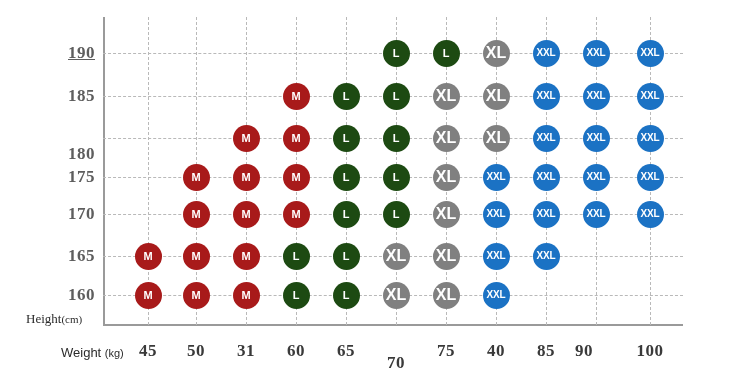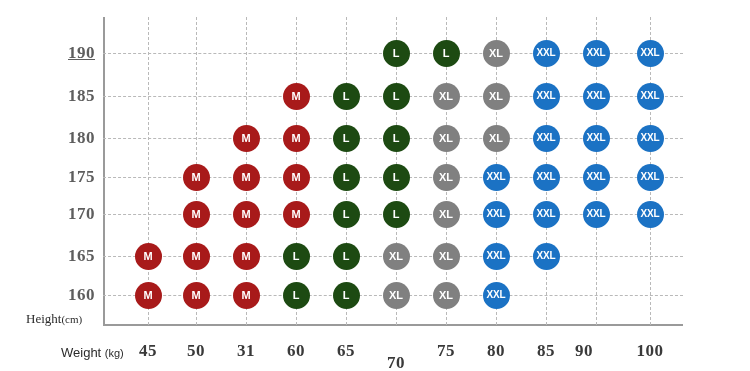--- a/index.html
+++ b/index.html
@@ -68,21 +68,21 @@
     border-radius:50%;
     color:#ffffff;
     font-family:"Liberation Sans", sans-serif;
     font-weight:bold;
     display:flex;align-items:center;justify-content:center;
     line-height:1;
     box-sizing:border-box;
   }
   .bubble.sz-M{font-size:11px;}
   .bubble.sz-L{font-size:11px;}
-  .bubble.sz-XL{font-size:11px;}
+  .bubble.sz-XL{font-size:16px;}
   .bubble.sz-XXL{font-size:10px;letter-spacing:-0.2px;}
 </style>
 </head>
 <body>
 
 <div id="chart-root">
 
   <div class="axis-line axis-y"></div>
   <div class="axis-line axis-x"></div>
 
@@ -102,35 +102,35 @@
       <div class="hline" style="top: 96px;"></div>
       <div class="hline" style="top: 138px;"></div>
       <div class="hline" style="top: 177px;"></div>
       <div class="hline" style="top: 214px;"></div>
       <div class="hline" style="top: 256px;"></div>
       <div class="hline" style="top: 295px;"></div>
     </div>
   <div id="ylabel-layer">
       <div class="ylab" style="left: 25px; top: 43px; text-decoration: underline;">190</div>
       <div class="ylab" style="left: 25px; top: 86px;">185</div>
-      <div class="ylab" style="left: 25px; top: 128px;">180</div>
+      <div class="ylab" style="left: 25px; top: 144px;">180</div>
       <div class="ylab" style="left: 25px; top: 167px;">175</div>
       <div class="ylab" style="left: 25px; top: 204px;">170</div>
       <div class="ylab" style="left: 25px; top: 246px;">165</div>
       <div class="ylab" style="left: 25px; top: 285px;">160</div>
     </div>
   <div id="xlabel-layer">
       <div class="xlab" style="left: 125px;">45</div>
       <div class="xlab" style="left: 173px;">50</div>
       <div class="xlab" style="left: 223px;">31</div>
       <div class="xlab" style="left: 273px;">60</div>
       <div class="xlab" style="left: 323px; text-align: center;">65</div>
       <div class="xlab" style="left: 373px; margin-top: 12px;">70</div>
       <div class="xlab" style="left: 423px;">75</div>
-      <div class="xlab" style="left: 473px;">80</div>
+      <div class="xlab" style="left: 473px;">40</div>
       <div class="xlab" style="left: 523px;">85</div>
       <div class="xlab" style="left: 561px;">90</div>
       <div class="xlab" style="left: 627px;">100</div>
     </div>
   <div id="bubble-layer">
       <div class="bubble sz-L" style="left: 396px; top: 53px; background: rgb(29, 74, 18);">L</div>
       <div class="bubble sz-L" style="left: 446px; top: 53px; background: rgb(29, 74, 18);">L</div>
       <div class="bubble sz-XL" style="left: 496px; top: 53px; background: rgb(128, 128, 128);">XL</div>
       <div class="bubble sz-XXL" style="left: 546px; top: 53px; background: rgb(27, 114, 196);">XXL</div>
       <div class="bubble sz-XXL" style="left: 596px; top: 53px; background: rgb(27, 114, 196);">XXL</div>

